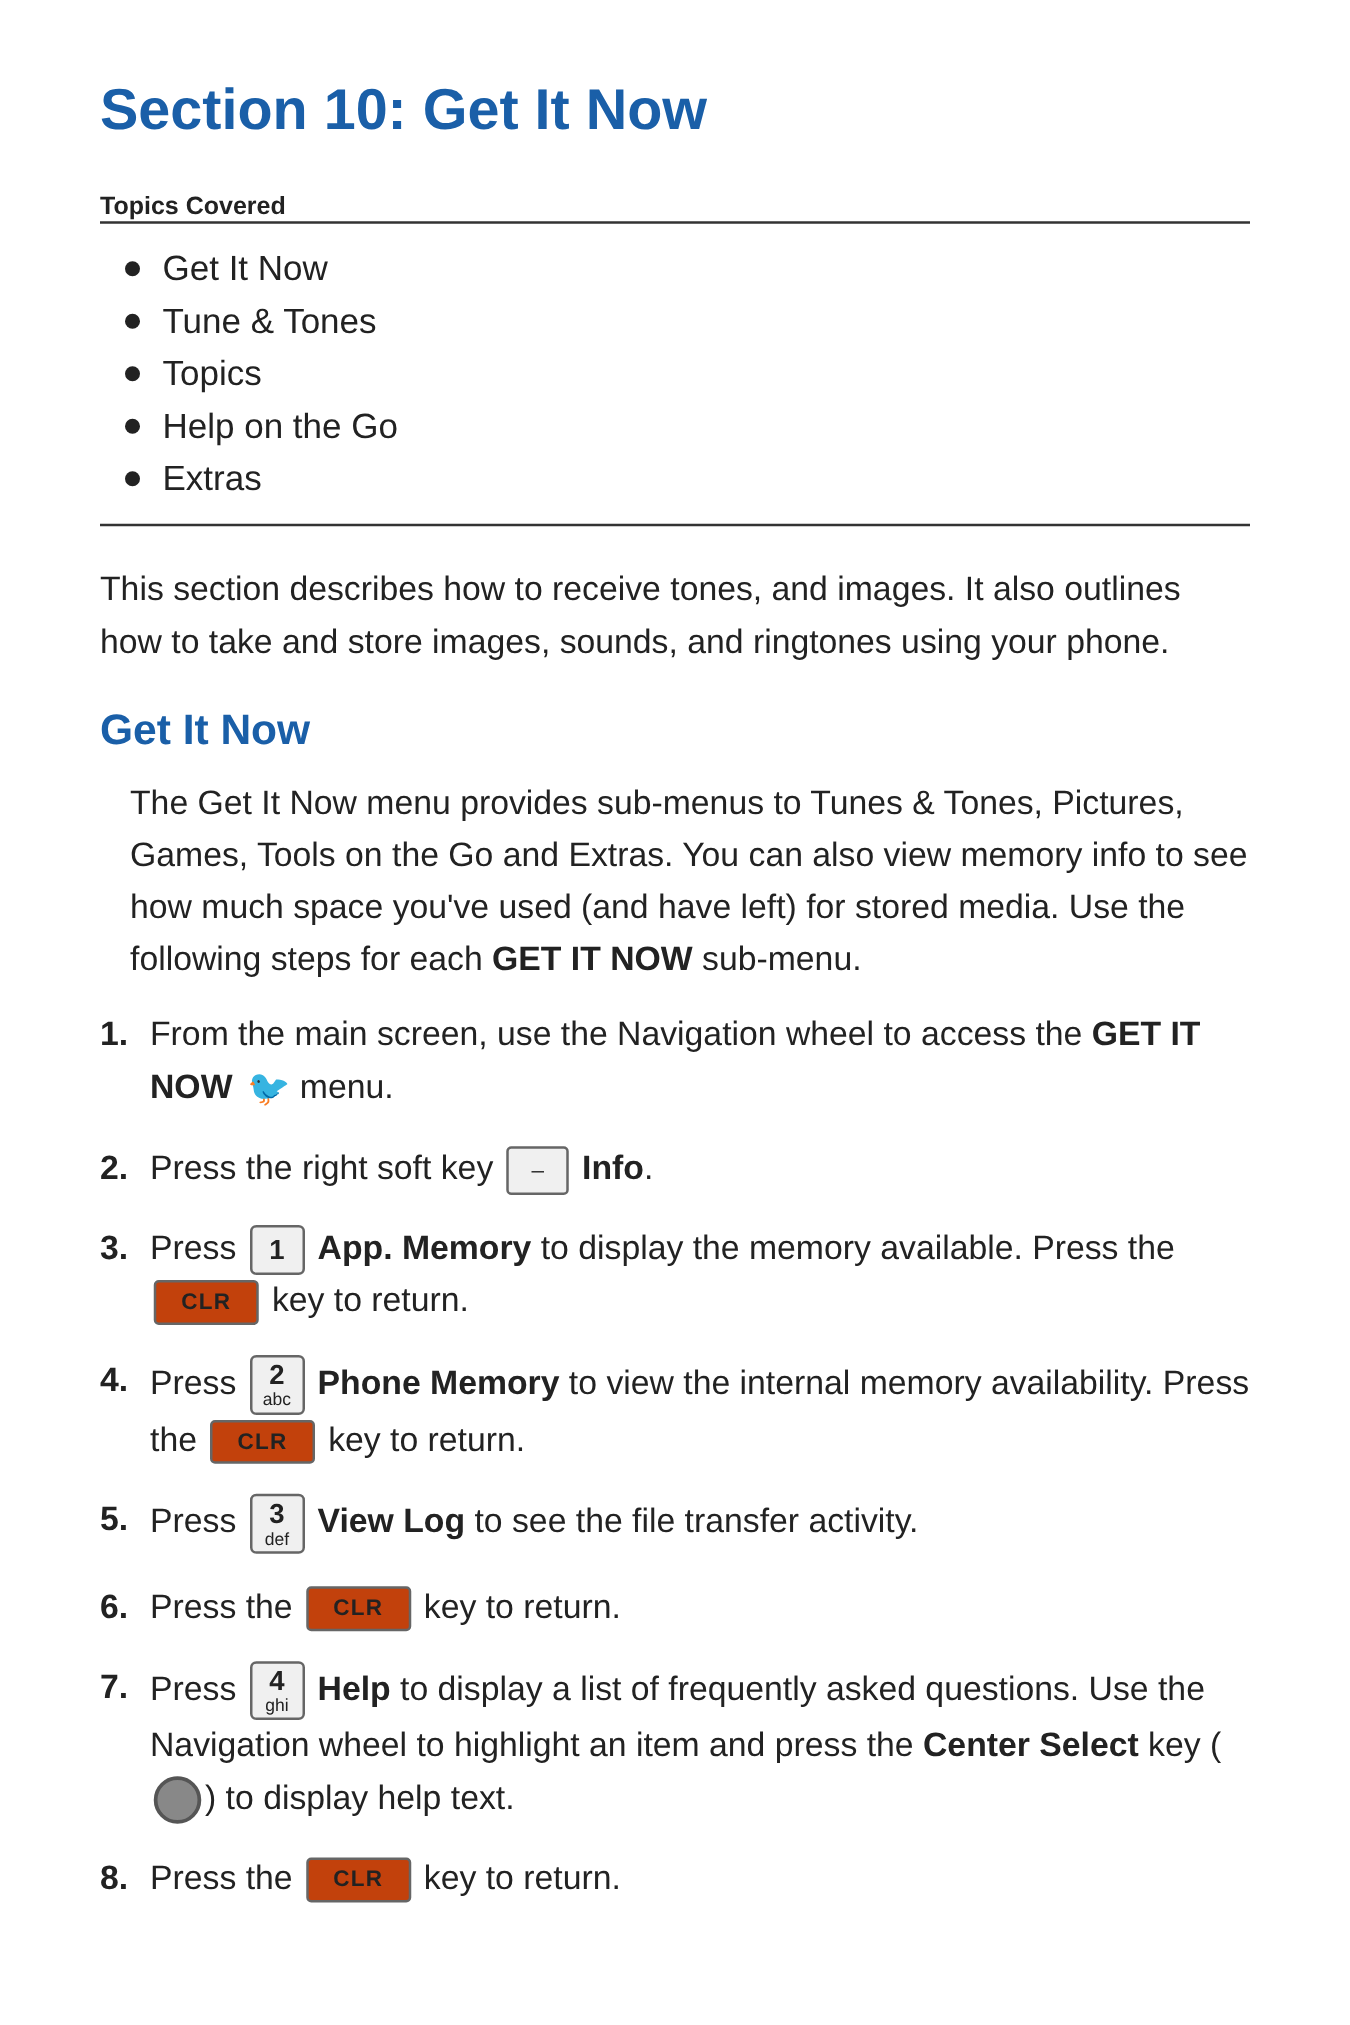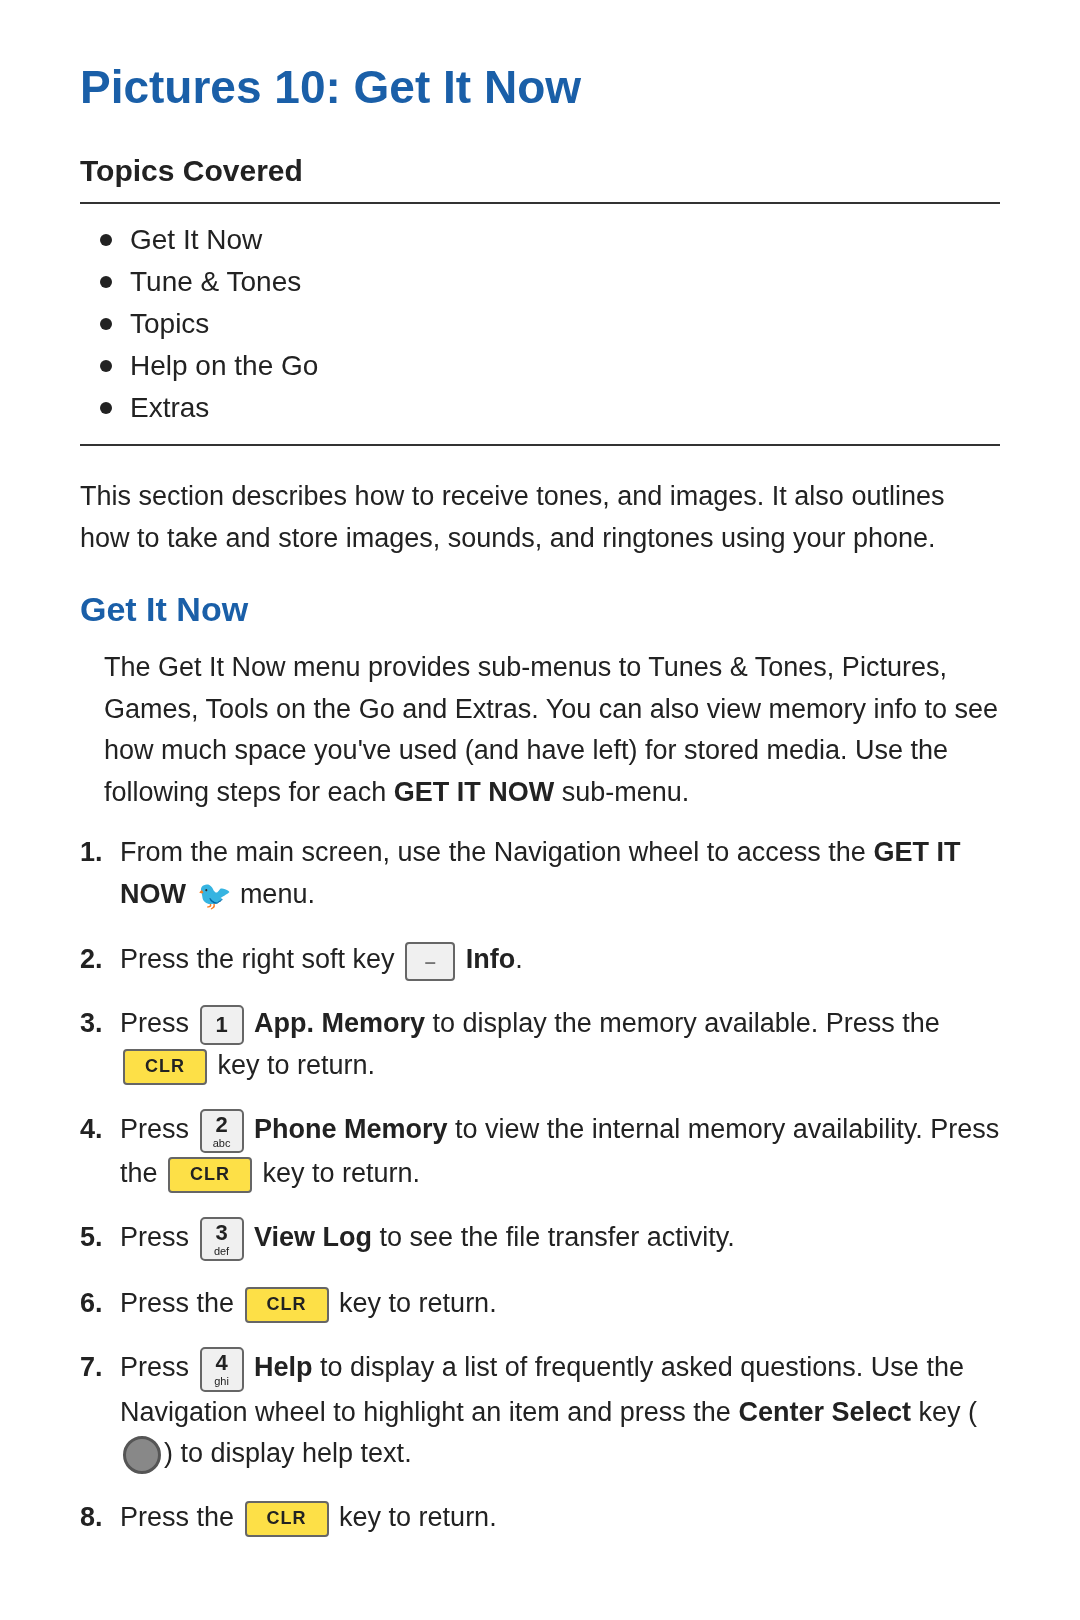--- a/index.html
+++ b/index.html
@@ -13,22 +13,22 @@
       padding: 60px 80px 60px 80px;
     }
     .section-title {
       color: #1a5fa8;
       font-size: 46px;
       font-weight: bold;
       margin-bottom: 40px;
     }
     .topics-covered-label {
       font-weight: bold;
-      font-size: 30px;
-      margin-bottom: 14px;
+      font-size: 20px;
+      margin-bottom: 0;
     }
     .divider {
       border: none;
       border-top: 2px solid #333;
       margin-bottom: 20px;
     }
     .divider-bottom {
       border: none;
       border-top: 2px solid #333;
       margin-top: 20px;
@@ -110,33 +110,33 @@
       min-height: 40px;
       vertical-align: middle;
       margin: 0 3px;
       line-height: 1.1;
     }
     .key-num-btn .num {
       font-size: 22px;
       font-weight: bold;
     }
     .key-num-btn .sub {
-      font-size: 11px;
+      font-size: 14px;
       font-weight: normal;
     }
     .clr-btn {
       display: inline-flex;
       align-items: center;
       justify-content: center;
       border: 2px solid #666;
       border-radius: 4px;
       padding: 2px 20px;
       font-size: 18px;
       font-weight: bold;
-      background: #fde047;
+      background: #c2410c;
       color: #222;
       min-width: 56px;
       min-height: 34px;
       vertical-align: middle;
       margin: 0 3px;
       letter-spacing: 1px;
     }
     .center-select-icon {
       display: inline-flex;
       align-items: center;
@@ -166,21 +166,21 @@
       color: #222;
       min-width: 50px;
       min-height: 34px;
       vertical-align: middle;
       margin: 0 3px;
     }
   </style>
 </head>
 <body>
 
-<div class="section-title">Pictures 10: Get It Now</div>
+<div class="section-title">Section 10: Get It Now</div>
 
 <div class="topics-covered-label">Topics Covered</div>
 <hr class="divider">
 
 <ul class="bullet-list">
   <li>
       <span class="bullet-dot"></span>
       <span>Get It Now</span>
     </li>
   <li>

